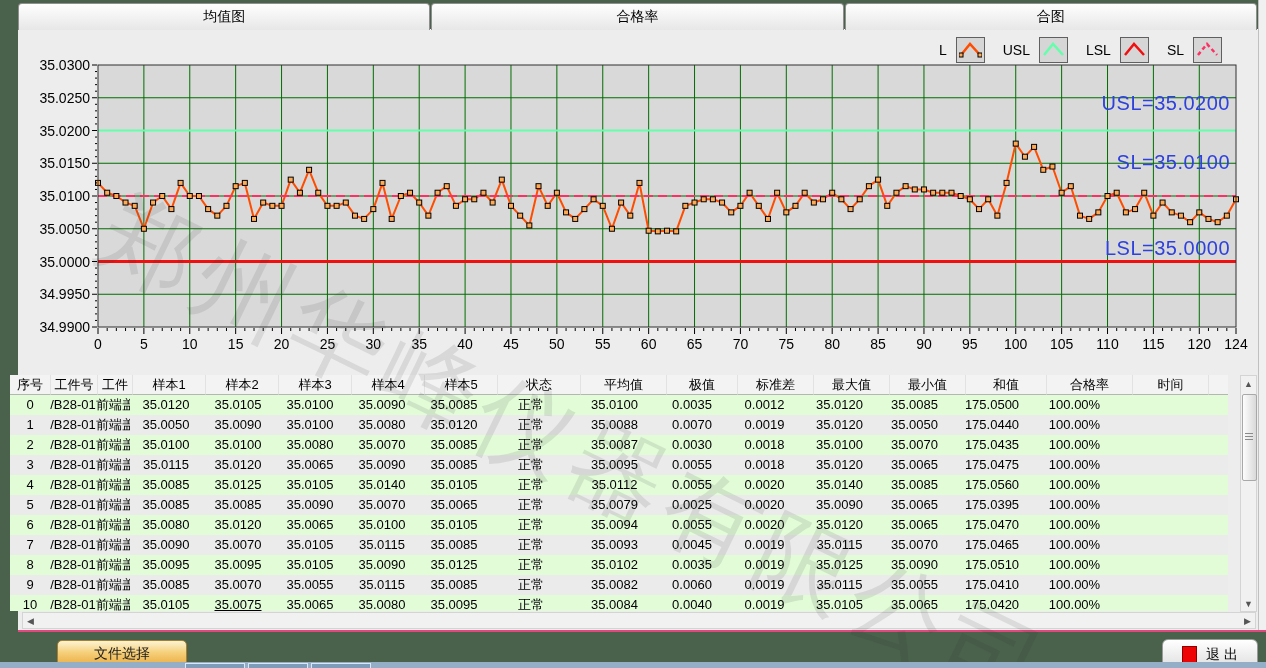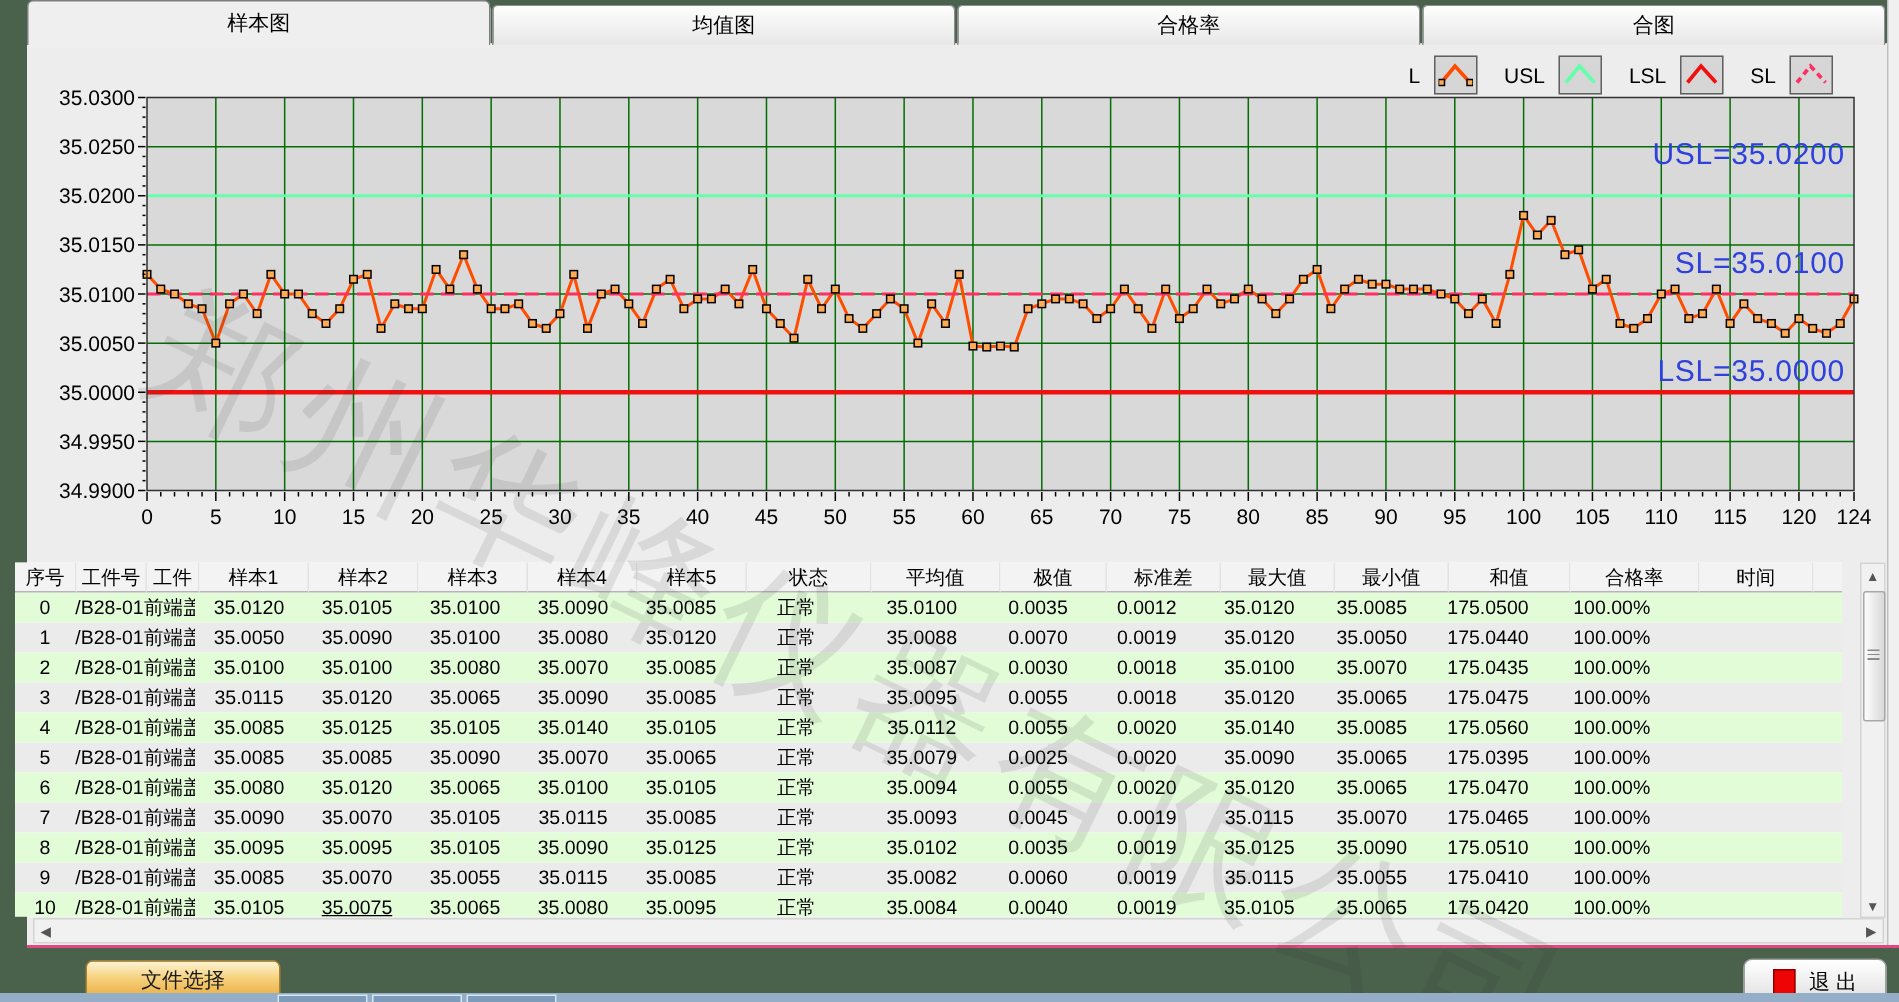--- a/index.html
+++ b/index.html
@@ -28,21 +28,21 @@
     background:#ededed;border-top:1px solid #fafafa;z-index:1;
   }
   #right-edge{position:absolute;left:1258px;top:0;width:8px;height:632px;background:#f0f0f0;border-left:1px solid #c0c0c0;z-index:2;}
   
   #chart{position:absolute;left:0;top:0;width:1266px;height:372px;z-index:2;}
   #legend{position:absolute;top:37px;right:44px;height:26px;display:flex;align-items:center;z-index:3;font-size:14px;color:#000;}
   .legend-label{margin:0 9px 0 18px;}
   .legend-box{width:27px;height:24px;background:#d6d6d6;border:1px solid #606060;display:flex;align-items:center;justify-content:center;}
   .anno{position:absolute;right:36px;z-index:3;font-size:20px;letter-spacing:0.5px;}
   #anno-usl{top:92px;}
-  #anno-sl{top:165px;text-align:right;}
+  #anno-sl{top:151px;text-align:right;}
   #anno-lsl{top:237px;}
   
   #watermark{
     position:absolute;left:135px;top:168px;z-index:4;pointer-events:none;
     font-family:"DejaVu Serif",serif;font-size:96px;letter-spacing:8px;
     color:rgba(45,45,45,0.11);white-space:nowrap;
     transform:rotate(26deg);transform-origin:0 0;
   }
   
   #table{
@@ -90,21 +90,20 @@
   .exit-icon{width:13px;height:16px;background:#ee0404;border:1px solid #8d0000;display:inline-block;}
   #taskbar{position:absolute;left:0;top:662px;width:1266px;height:6px;background:#93aec6;border-top:1px solid #68880:
     ;z-index:5;}
   .task-btn{position:absolute;top:663px;height:5px;width:58px;border:1px solid #d9e8f4;background:#7d9cba;z-index:6;}
 </style>
 </head>
 <body>
 
 <div id="right-edge"></div>
 <div id="tabbar">
-    <div class="tab active">样本图</div>
     <div class="tab">均值图</div>
     <div class="tab">合格率</div>
     <div class="tab">合图</div>
   </div>
 <div id="panel"></div>
 
 <svg id="chart" xmlns="http://www.w3.org/2000/svg" viewBox="0 0 1266 372">
     <rect x="98" y="65" width="1138" height="262" fill="#d9d9d9"></rect>
     <line x1="143.88709677419354" y1="65" x2="143.88709677419354" y2="327" stroke="#006e00" stroke-width="1"></line>
     <line x1="189.7741935483871" y1="65" x2="189.7741935483871" y2="327" stroke="#006e00" stroke-width="1"></line>

